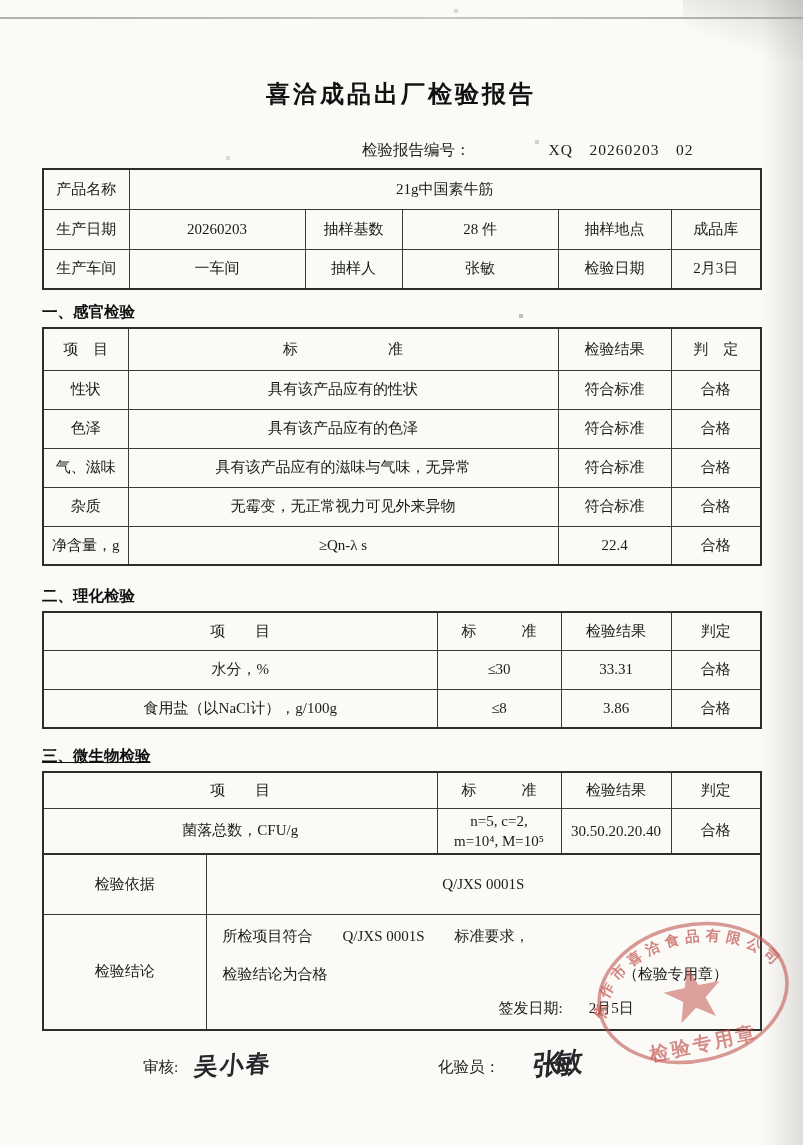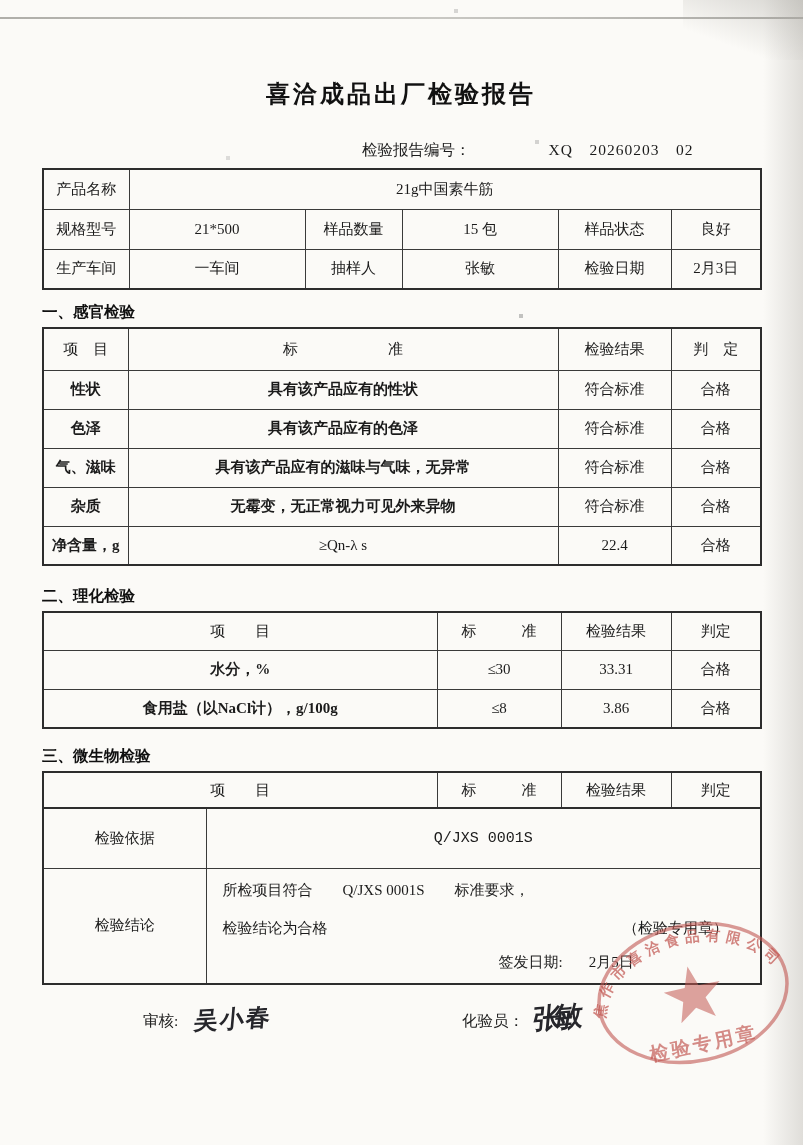--- a/index.html
+++ b/index.html
@@ -25,52 +25,52 @@
 
   .title { margin-top:78px; text-align:center; font-family:"Liberation Sans", sans-serif;
     font-weight:bold; font-size:24px; line-height:32px; letter-spacing:3px; color:#111; }
 
   .report-no { margin-top:30px; line-height:20px; font-size:15.5px; padding-left:320px; white-space:nowrap; }
   .report-no .val { margin-left:78px; font-family:"Liberation Serif", serif; letter-spacing:1px;text-align:center; }
 
   table.doc { border-collapse:collapse; table-layout:fixed; width:718px; border:2px solid #2d2d2d; }
   table.doc td { border:1.5px solid #3a3a3a; font-size:15px; color:#1b1b1b;
     text-align:center; vertical-align:middle; overflow:hidden; padding:2px 4px; }
-  td.left { text-align:left; padding-left:7px;font-weight:bold; }
+  td.left { text-align:left; padding-left:7px; }
   .info { margin-top:8px; }
   .info tr { height:40px; }
   .t2 { margin-top:5px; }
   .t2 tr.hd { height:42px; }
   .t2 tr { height:39px; }
   .t3, .t4 { margin-top:5px; }
   .t3 tr.hd { height:38px; }
   .t3 tr { height:39px; }
   .t4 tr.hd { height:36px; }
   .t4 tr { height:44px; }
   .t5 { margin-top:-2px; border-top:none; }
-  .t5 tr.r1 { height:60px;font-family:Liberation Mono, monospace; }
+  .t5 tr.r1 { height:60px; }
   .t5 tr.r2 { height:114px; }
   .std2line { font-size:13.5px; line-height:1.35; }
   .res { font-size:14.5px; line-height:1.35; padding:0 1px; }
 
   .sec { font-family:"Liberation Sans", sans-serif; font-weight:bold; font-size:15.5px;
     line-height:20px; color:#101010; }
-  .sec1 { margin-top:12px; } .sec2 { margin-top:20px; } .sec3 { margin-top:17px; }
+  .sec1 { margin-top:12px; } .sec2 { margin-top:20px; } .sec3 { margin-top:17px;text-decoration:underline; }
 
   .concl-cell { position:relative; height:110px; }
   .concl-cell .l1 { position:absolute; top:10px; left:12px; white-space:nowrap; }
   .concl-cell .l2 { position:absolute; top:48px; left:12px; }
   .concl-cell .sealnote { position:absolute; top:48px; right:28px; }
   .concl-cell .issue { position:absolute; bottom:9px; left:288px; white-space:nowrap; }
   .concl-cell .issue .d { margin-left:26px; }
 
   .footer { position:relative; margin-top:20px; height:40px; font-size:15.5px; }
   .footer .lbl { position:absolute; top:6px; }
   .review-lbl { left:101px; }
-  .tester-lbl { left:420px; }
+  .tester-lbl { left:396px; }
   .sig { position:absolute; font-weight:600; color:#26262b; white-space:nowrap; }
   .sig-review { left:152px; top:-2px; font-size:24px; transform:rotate(-3deg) skewX(-8deg); letter-spacing:2px; }
   .sig-tester { left:491px; top:-6px; font-size:28px; transform:rotate(-5deg) skewX(-10deg); letter-spacing:-6px; }
 
   .stamp { position:absolute; left:588px; top:908px; width:215px; height:165px;
     pointer-events:none; z-index:5; }
   .stamp svg { overflow:visible; }
   .stamp .company-t { font-size:14.5px; font-weight:bold; letter-spacing:5.5px; opacity:.72; }
   .stamp .label-t { font-size:19px; font-weight:bold; letter-spacing:3px; opacity:.68; }
 </style>
@@ -99,26 +99,26 @@
           <col style="width:156px">
           <col style="width:113px">
           <col style="width:90px">
         </colgroup>
       <tbody>
           <tr>
         <td>产品名称</td>
         <td colspan="5">21g中国素牛筋</td>
       </tr>
       <tr>
-        <td>规格型号</td>
-        <td>21*500</td>
-        <td>样品数量</td>
-        <td>15 包</td>
-        <td>样品状态</td>
-        <td>良好</td>
+        <td>生产日期</td>
+        <td>20260203</td>
+        <td>抽样基数</td>
+        <td>28 件</td>
+        <td>抽样地点</td>
+        <td>成品库</td>
       </tr>
       <tr>
         <td>生产车间</td>
         <td>一车间</td>
         <td>抽样人</td>
         <td>张敏</td>
         <td>检验日期</td>
         <td>2月3日</td>
       </tr>
     </tbody>
@@ -212,20 +212,29 @@
           <col style="width:124px">
           <col style="width:110px">
           <col style="width:90px">
         </colgroup>
       <tbody>
           <tr class="hd">
         <td>项　　目</td>
         <td>标　　　准</td>
         <td>检验结果</td>
         <td>判定</td>
+      </tr>
+      <tr>
+        <td class="left">菌落总数，CFU/g</td>
+        <td class="std2line">
+          <div>n=5, c=2,</div>
+          <div>m=10⁴, M=10⁵</div>
+        </td>
+        <td class="res">30.50.20.20.40</td>
+        <td>合格</td>
       </tr>
     </tbody>
       </table>
 
     <table class="doc t5">
       <colgroup>
           <col style="width:163px">
           <col style="width:555px">
         </colgroup>
       <tbody>

